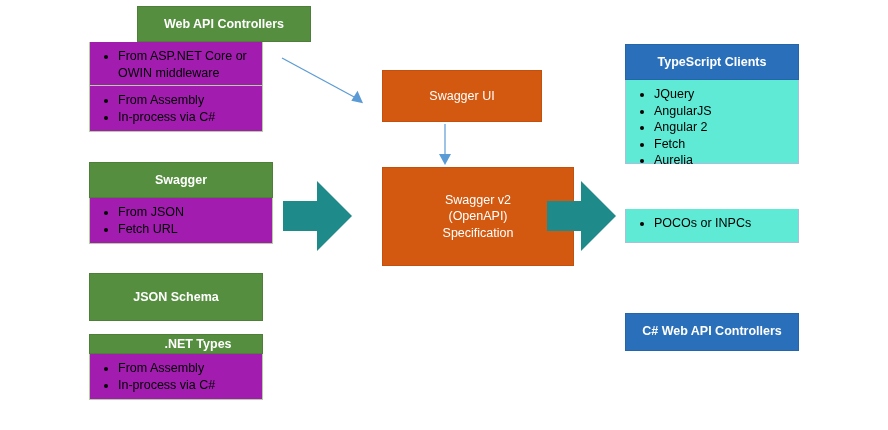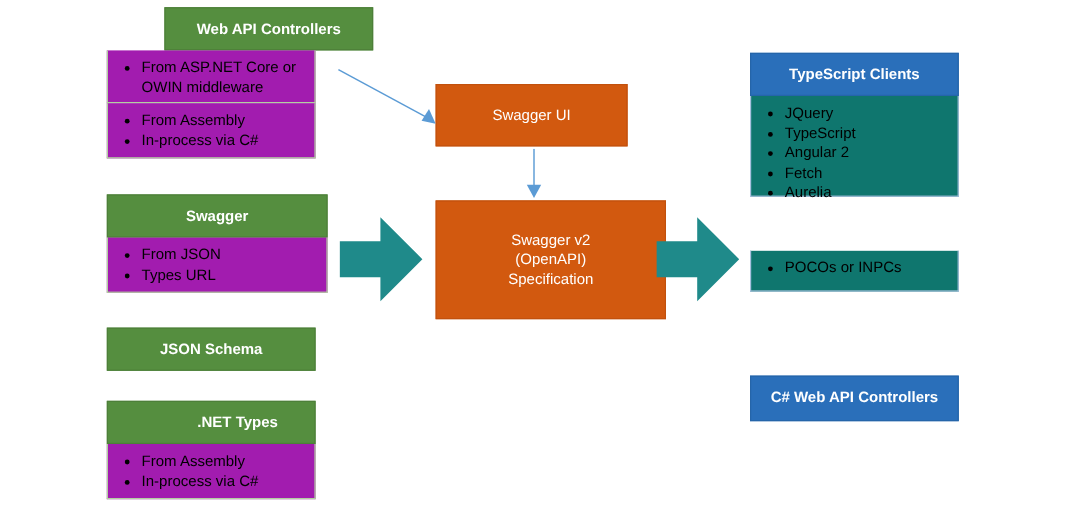--- a/index.html
+++ b/index.html
@@ -61,24 +61,25 @@
     background: #d2590f;
     border: 1px solid #c2510d;
     color: #ffffff;
     font-size: 12.5px;
     display: flex;
     align-items: center;
     justify-content: center;
     text-align: center;
     line-height: 1.3;
     box-sizing: border-box;
+    margin-left: 19px;
   }
   
   .blue .node-header { background: #2a6fba; border: 1px solid #2565a9; }
-  .blue .node-body { background: #0f766e; border: 1px solid #a8c0de; border-top: none; }
+  .blue .node-body { background: #5eead4; border: 1px solid #a8c0de; border-top: none; }
   .blue-solo {
     background: #2a6fba;
     border: 1px solid #2565a9;
     color: #ffffff;
     font-weight: bold;
     font-size: 12.5px;
     display: flex;
     align-items: center;
     justify-content: center;
     text-align: center;
@@ -108,31 +109,31 @@
         <li>In-process via C#</li>
       </ul>
     </div>
   </div>
 
   <div class="node green" style="left:89px; top:162px; width:184px;">
     <div class="node-header" style="height:36px;">Swagger</div>
     <div class="node-body" style="height:46px;">
       <ul>
         <li>From JSON</li>
-        <li>Types URL</li>
+        <li>Fetch URL</li>
       </ul>
     </div>
   </div>
 
   <div class="node green" style="left:89px; top:273px; width:174px;">
-    <div class="node-header" style="height:36px;">JSON Schema</div>
+    <div class="node-header" style="height:48px;">JSON Schema</div>
   </div>
 
   <div class="node green" style="left:89px; top:334px; width:174px;">
-    <div class="node-header" style="height:36px;padding-left:44px;">.NET Types</div>
+    <div class="node-header" style="height:20px;padding-left:44px;">.NET Types</div>
     <div class="node-body" style="height:46px;">
       <ul>
         <li>From Assembly</li>
         <li>In-process via C#</li>
       </ul>
     </div>
   </div>
 
   <div class="orange-box" style="position:absolute; left:363px; top:70px; width:160px; height:52px;">
     <span>Swagger UI</span>
@@ -142,21 +143,21 @@
     <span>Swagger v2
 (OpenAPI)
 Specification</span>
   </div>
 
   <div class="node blue" style="left:625px; top:44px; width:174px;">
     <div class="node-header" style="height:36px;">TypeScript Clients</div>
     <div class="node-body" style="height:84px;">
       <ul>
         <li>JQuery</li>
-        <li>TypeScript</li>
+        <li>AngularJS</li>
         <li>Angular 2</li>
         <li>Fetch</li>
         <li>Aurelia</li>
       </ul>
     </div>
   </div>
 
   <div class="node blue" style="left:625px; top:209px; width:174px;">
     <div class="node-body" style="height:34px;">
       <ul>

